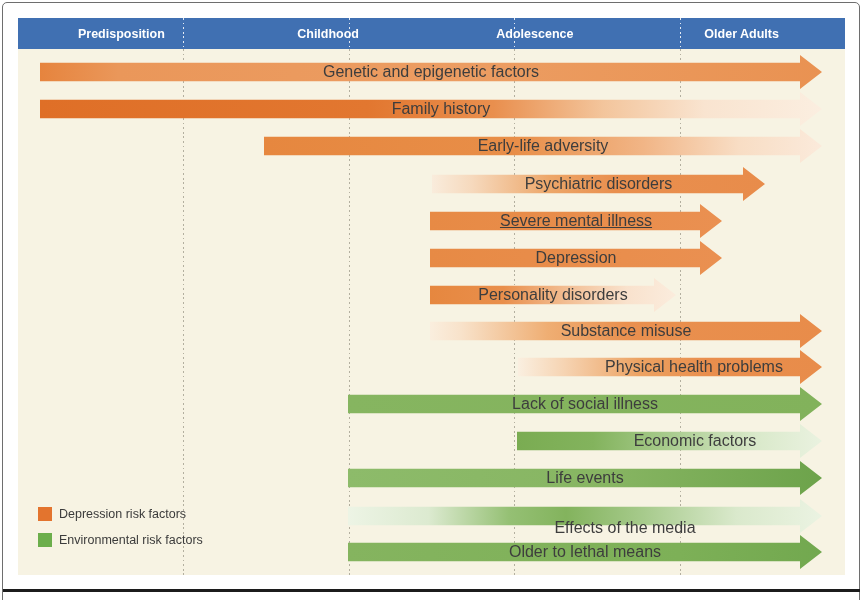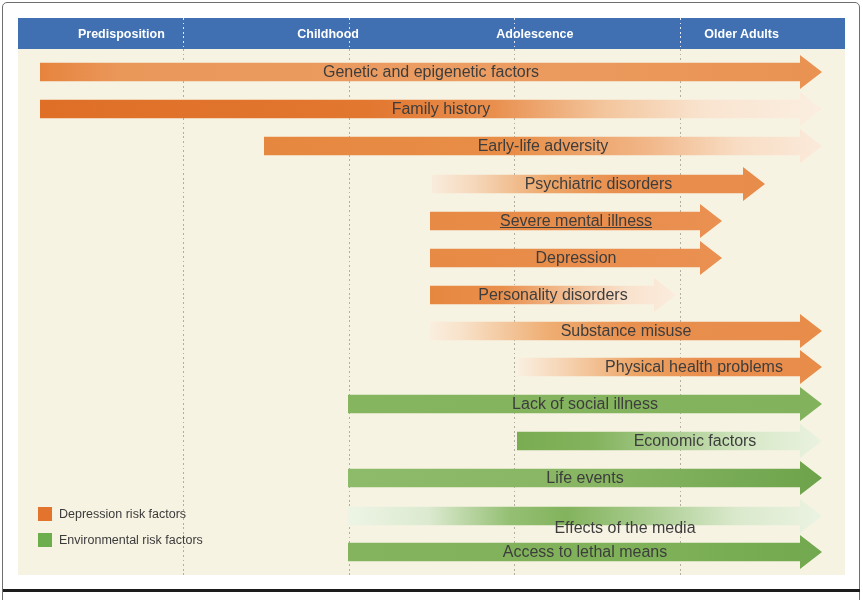--- a/index.html
+++ b/index.html
@@ -169,17 +169,17 @@
       <div class="arrow-label" style="left: 580.5px; top: 127px; color: rgb(61, 61, 61);">Psychiatric disorders</div>
       <div class="arrow-label" style="left: 558px; top: 164px; color: rgb(61, 61, 61); text-decoration: underline;">Severe mental illness</div>
       <div class="arrow-label" style="left: 558px; top: 201px; color: rgb(61, 61, 61);">Depression</div>
       <div class="arrow-label" style="left: 535px; top: 238px; color: rgb(61, 61, 61);">Personality disorders</div>
       <div class="arrow-label" style="left: 608px; top: 274px; color: rgb(61, 61, 61);">Substance misuse</div>
       <div class="arrow-label" style="left: 676px; top: 310px; color: rgb(61, 61, 61);">Physical health problems</div>
       <div class="arrow-label" style="left: 567px; top: 347px; color: rgb(61, 61, 61);">Lack of social illness</div>
       <div class="arrow-label" style="left: 677px; top: 384px; color: rgb(61, 61, 61);">Economic factors</div>
       <div class="arrow-label" style="left: 567px; top: 421px; color: rgb(61, 61, 61);">Life events</div>
       <div class="arrow-label" style="left: 567px; top: 471px; color: rgb(61, 61, 61); margin-left: 40px;">Effects of the media</div>
-      <div class="arrow-label" style="left: 567px; top: 495px; color: rgb(61, 61, 61);">Access to lethal means</div>
+      <div class="arrow-label" style="left: 567px; top: 495px; color: rgb(61, 61, 61);">Older to lethal means</div>
     </div>
 
   <div id="bottom-rule" style="background: rgb(28, 28, 28);"></div>
 </div>
 
 </body></html>

